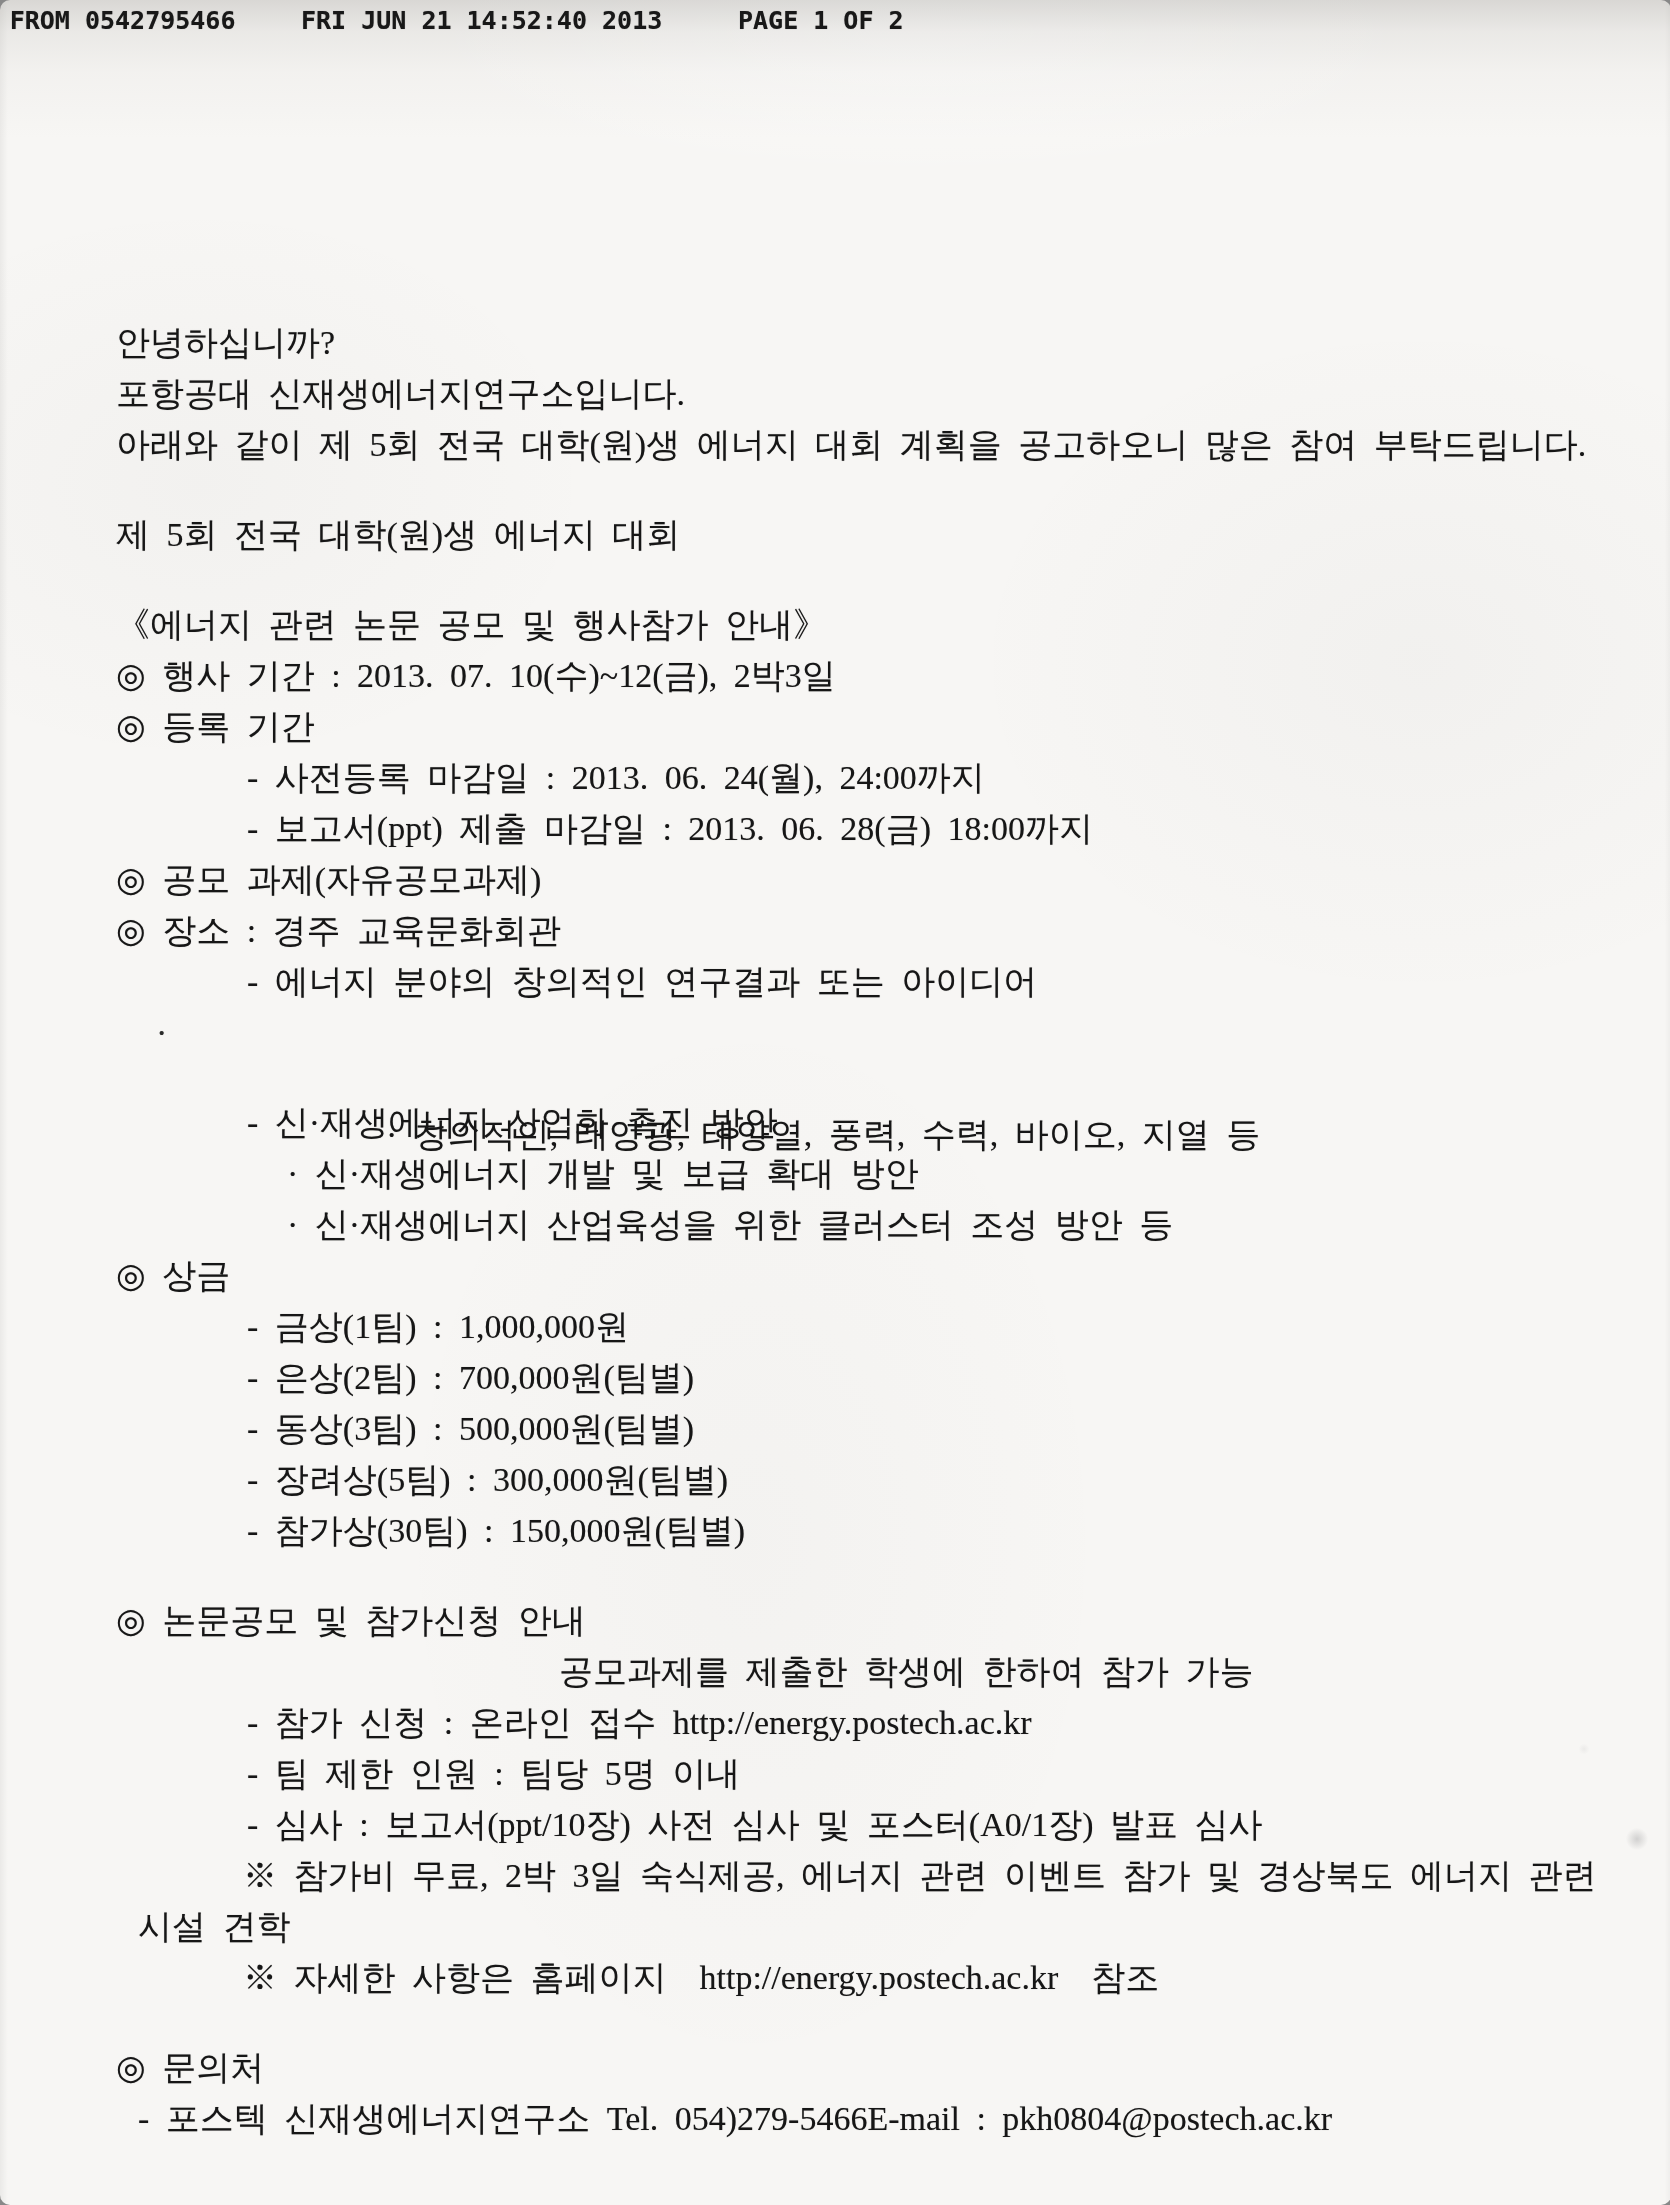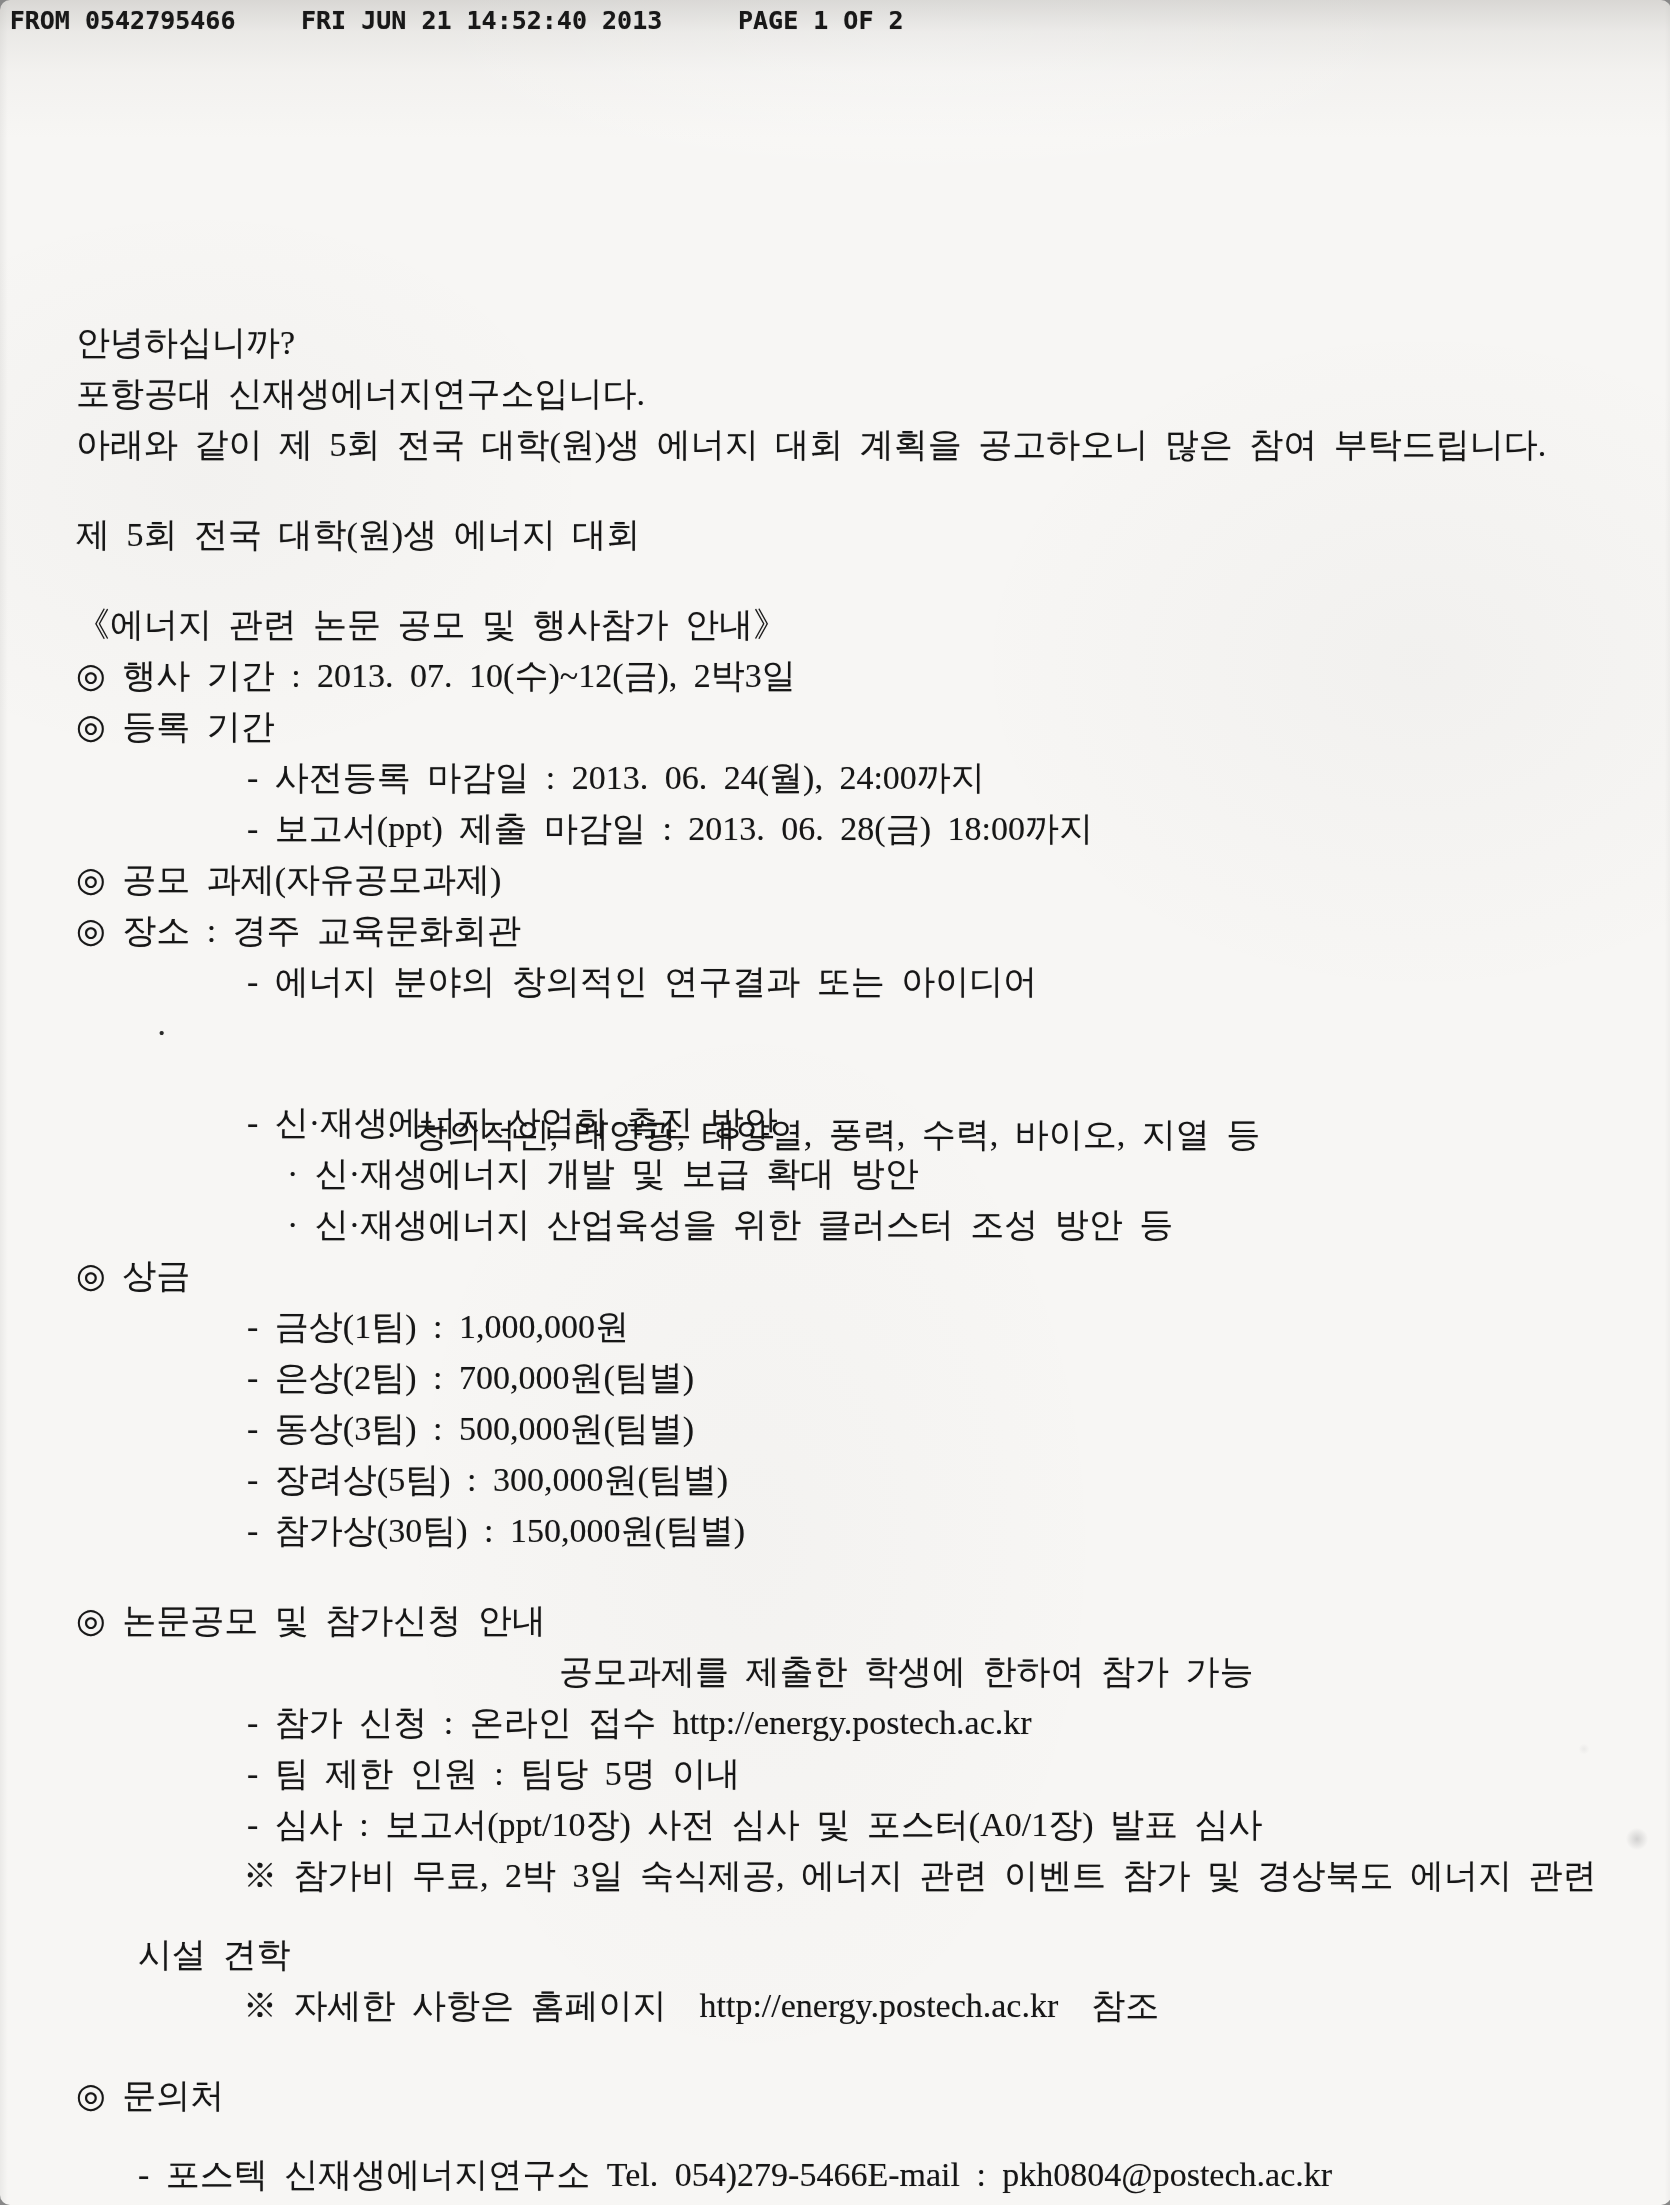--- a/index.html
+++ b/index.html
@@ -60,22 +60,22 @@
     word-spacing: 8px;
   }
   .line {
     position: relative;
     height: 51px;
     line-height: 51px;
     white-space: pre;
   }
   .gap { margin-top: 39px; }
 
-  .ind-flush { padding-left: 138px; margin-top: 28px; }
-  .ind-base  { padding-left: 76px; }
+  .ind-flush { padding-left: 138px; }
+  .ind-base  { padding-left: 116px; }
   .ind-l1    { padding-left: 247px; }
   .ind-star  { padding-left: 243px; }
   .ind-l2    { padding-left: 287px; }
   .ind-wrap  { padding-left: 559px; }
 
   .margin-dot {
     position: absolute;
     left: 156px;
     top: 0;
     line-height: 51px;

